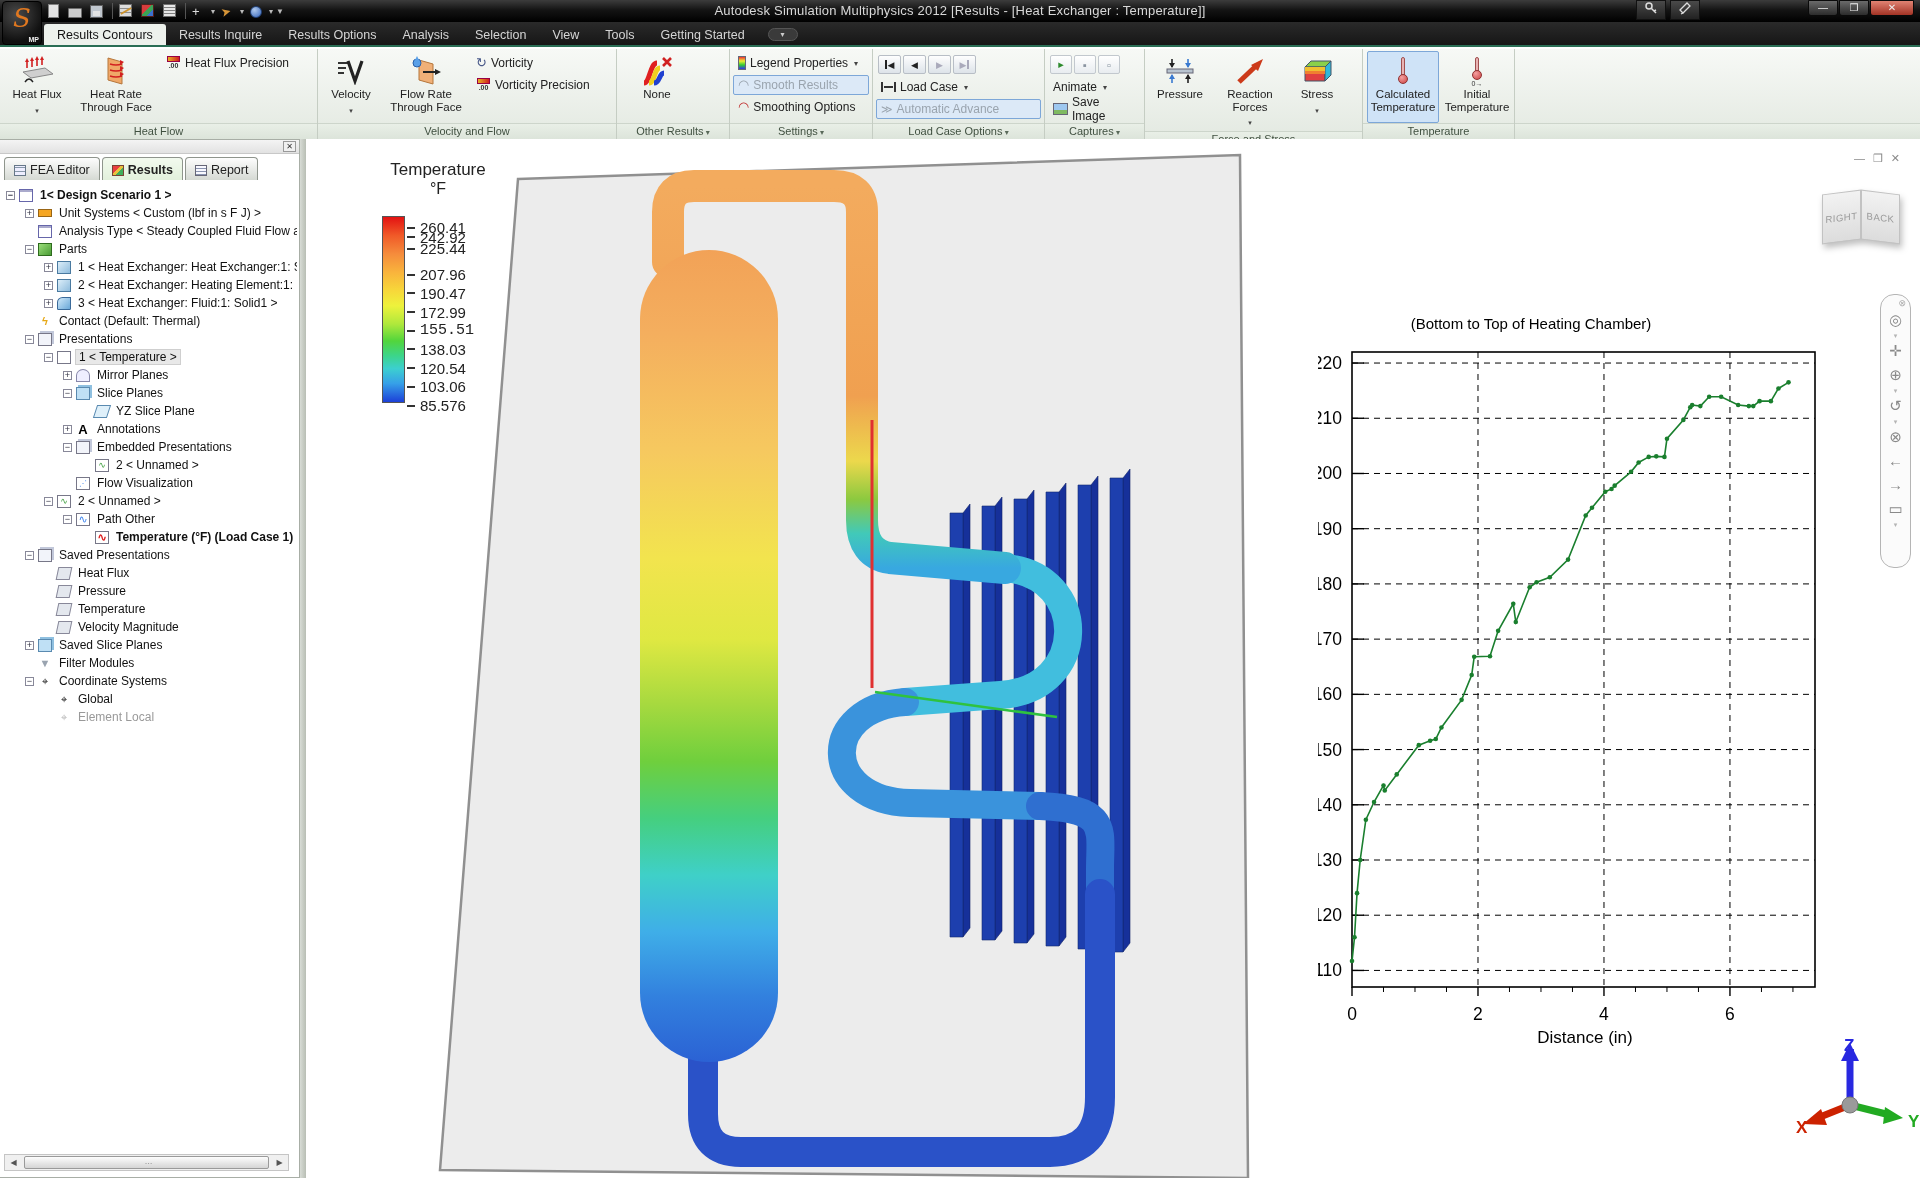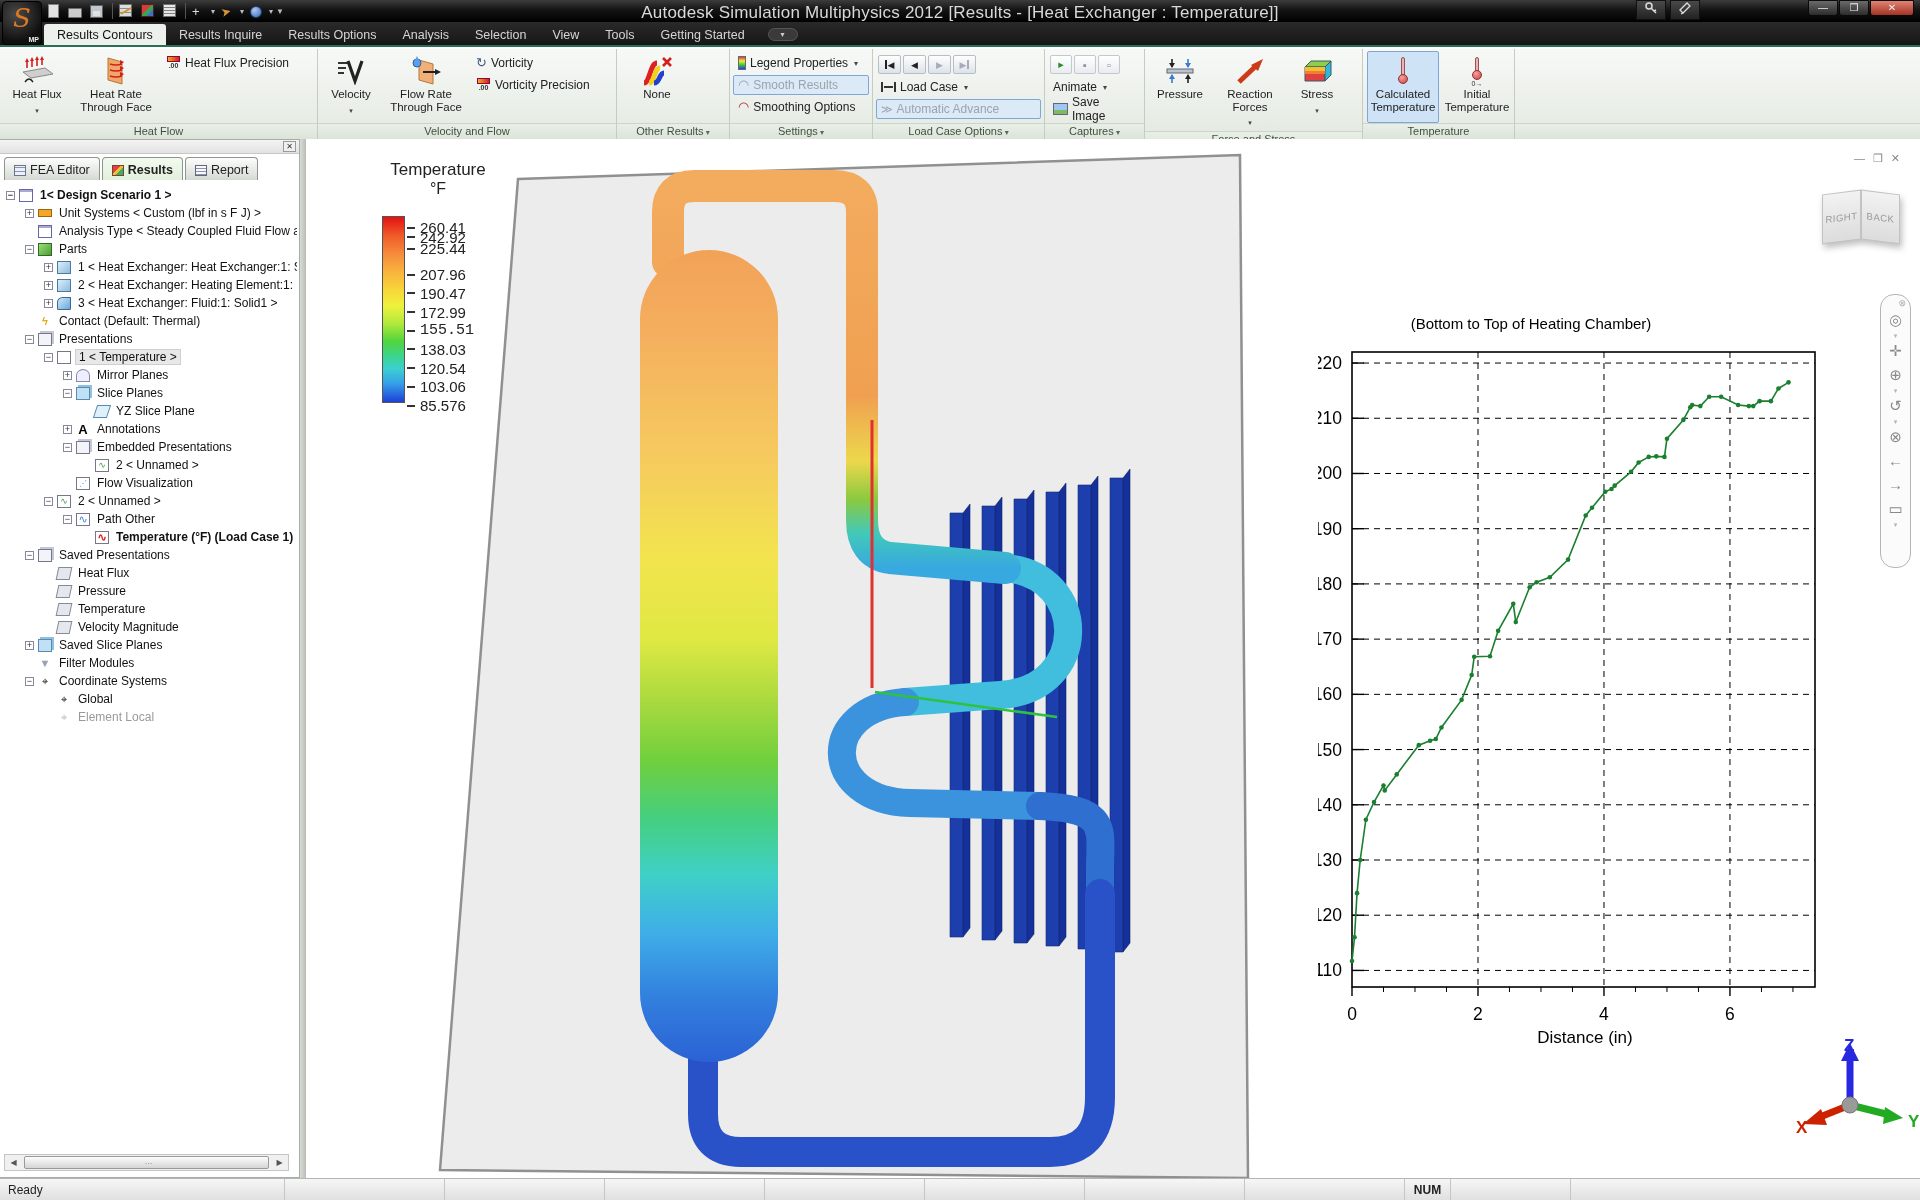--- a/index.html
+++ b/index.html
@@ -27,21 +27,21 @@
   .qi-grid:after{content:"";position:absolute;left:1px;top:6px;width:12px;height:2px;background:#e0a030;transform:rotate(-30deg);}
   .qi-cube{width:13px;height:13px;background:linear-gradient(135deg,#e84040 45%,#3fae5c 45% 70%,#3f7ae0 70%);border:1px solid #5a2020;}
   .qi-list{width:13px;height:13px;background:repeating-linear-gradient(#f8f8f8 0 2px,#8a8a8a 2px 3px);border:1px solid #777;}
   .qsep{width:1px;height:16px;background:#555;}
   .qi-cross{color:#eee;font-size:13px;line-height:15px;}
   .qi-point{color:#e8a13c;font-size:12px;line-height:15px;transform:rotate(-15deg);}
   .qi-sphere{width:12px;height:12px;border-radius:50%;margin-top:2px;
      background:radial-gradient(circle at 35% 30%,#bcd8ff,#3a6ecc);border:1px solid #24457e;}
   .qcaret{color:#bbb;font-size:8px;margin-left:-3px;}
   .title-text{position:absolute;left:300px;right:300px;top:3px;text-align:center;
-     color:#d8d8d8;font-size:17px;letter-spacing:.2px;}
+     color:#d8d8d8;font-size:13px;letter-spacing:.2px;}
   .tb-right{position:absolute;right:220px;top:0;display:flex;gap:4px;}
   .tb-ico{width:30px;height:20px;background:linear-gradient(#4a4a4a,#222);border:1px solid #111;
      color:#ddd;text-align:center;font-size:12px;line-height:18px;}
   .winbtns{position:absolute;right:6px;top:0;display:flex;gap:1px;}
   .winbtn{width:30px;height:16px;background:linear-gradient(#6a6a6a,#2c2c2c);border:1px solid #0a0a0a;
      border-radius:0 0 3px 3px;color:#eee;font-size:10px;line-height:14px;text-align:center;}
   .winbtn.close{width:44px;background:linear-gradient(#e08373,#a33325);}
 
   
   .tabrow{position:absolute;left:0;top:22px;width:1920px;height:25px;
@@ -963,27 +963,14 @@
           <span class="tlabel">Element Local</span>
         </div>
       </div>
     <div class="panel-scroll">
       <div class="ps-arrow">◀</div>
       <div class="ps-thumb"></div>
       <div class="ps-arrow">▶</div>
     </div>
   </div>
 
-  <div class="statusbar">
-    <div class="sb-ready">Ready</div>
-    <div class="sb-cell" style="width:160px"></div>
-    <div class="sb-cell" style="width:160px"></div>
-    <div class="sb-cell" style="width:160px"></div>
-    <div class="sb-cell" style="width:160px"></div>
-    <div class="sb-cell" style="width:160px"></div>
-    <div class="sb-cell" style="width:160px"></div>
-    <div class="sb-cell" style="width:160px"></div>
-    <div class="sb-cell" style="width:46px;font-weight:bold">NUM</div>
-    <div class="sb-cell" style="width:120px"></div>
-    <div class="sb-cell" style="flex:1"></div>
-  </div>
 
 </div>
 
 </body></html>

